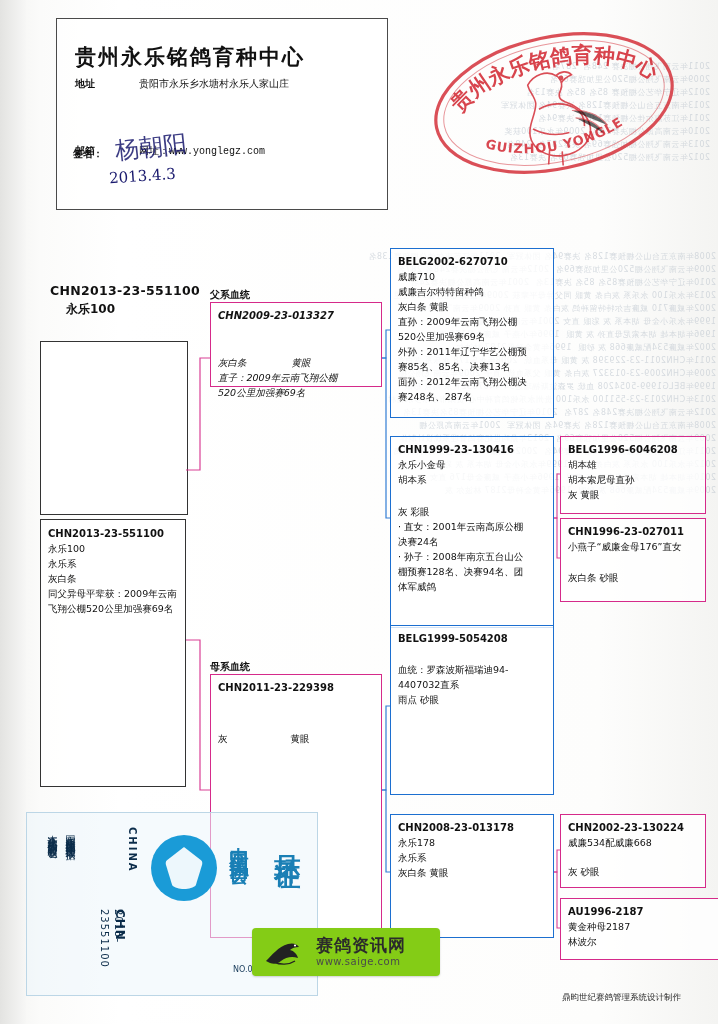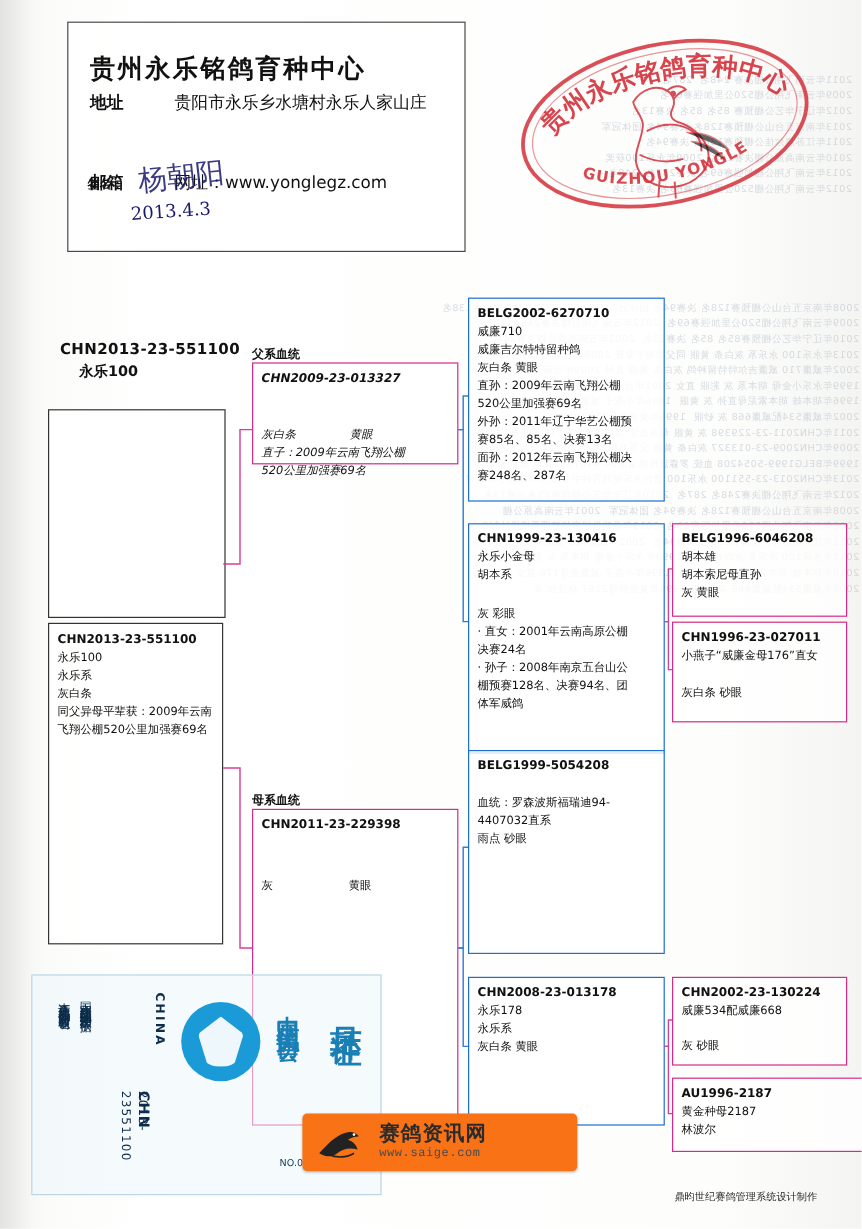--- a/index.html
+++ b/index.html
@@ -31,21 +31,21 @@
     position:absolute;left:56px;top:18px;width:330px;height:190px;
     border:1px solid #4a4a4a;
     background:rgba(255,255,255,.72);
   }
   .hdr-title{
     position:absolute;left:18px;top:24px;
     font-family:"DejaVu Serif", serif;
     font-weight:bold;font-size:21px;color:#111;
     letter-spacing:2px;
   }
-  .hdr-row{position:absolute;font-size:14px;color:#111;}
+  .hdr-row{position:absolute;font-size:10px;color:#111;font-family:Liberation Mono, monospace;}
   .hdr-lab{font-weight:bold;}
   .sign-label{position:absolute;left:16px;top:128px;font-size:10px;font-weight:bold;color:#111;}
   .sign-script{
     position:absolute;left:58px;top:112px;
     font-family:"DejaVu Serif", serif;
     font-size:24px;color:#1a1a6e;
     transform:rotate(-6deg);
     opacity:.85;
   }
   .sign-date{
@@ -110,29 +110,29 @@
     clip-path:polygon(50% 0%,100% 35%,78% 100%,22% 100%,0% 35%);
     opacity:.92;
   }
   .cert-big{
     position:absolute;
     writing-mode:vertical-rl;
     font-family:"DejaVu Serif", serif;
     font-weight:bold;font-size:26px;color:#1a7fb5;letter-spacing:4px;
   }
   .wm{
-    position:absolute;left:252px;top:928px;width:229px;height:48px;
-    background:#f97316;border-radius:4px;
+    position:absolute;left:252px;top:928px;width:188px;height:48px;
+    background:#84cc16;border-radius:4px;
     display:flex;align-items:center;gap:8px;
     padding:0 10px;box-sizing:border-box;
     box-shadow:0 1px 2px rgba(0,0,0,.18);
   }
   .wm .pg{width:46px;height:34px;position:relative;flex:0 0 auto;}
   .wm .t1{font-size:17px;font-weight:bold;color:#2b2b2b;letter-spacing:1px;}
-  .wm .t2{font-size:10px;color:#4a4a4a;letter-spacing:.5px;font-family:Liberation Mono, monospace;}
+  .wm .t2{font-size:10px;color:#4a4a4a;letter-spacing:.5px;}
   .footline{
     position:absolute;left:562px;top:992px;font-size:8.5px;color:#2b2b2b;
   }
   .bar-left{
     position:absolute;left:0;top:0;width:26px;height:1024px;
     background:linear-gradient(90deg,#e3e3e1,#f7f7f6);
   }
 </style>
 </head>
 <body>

